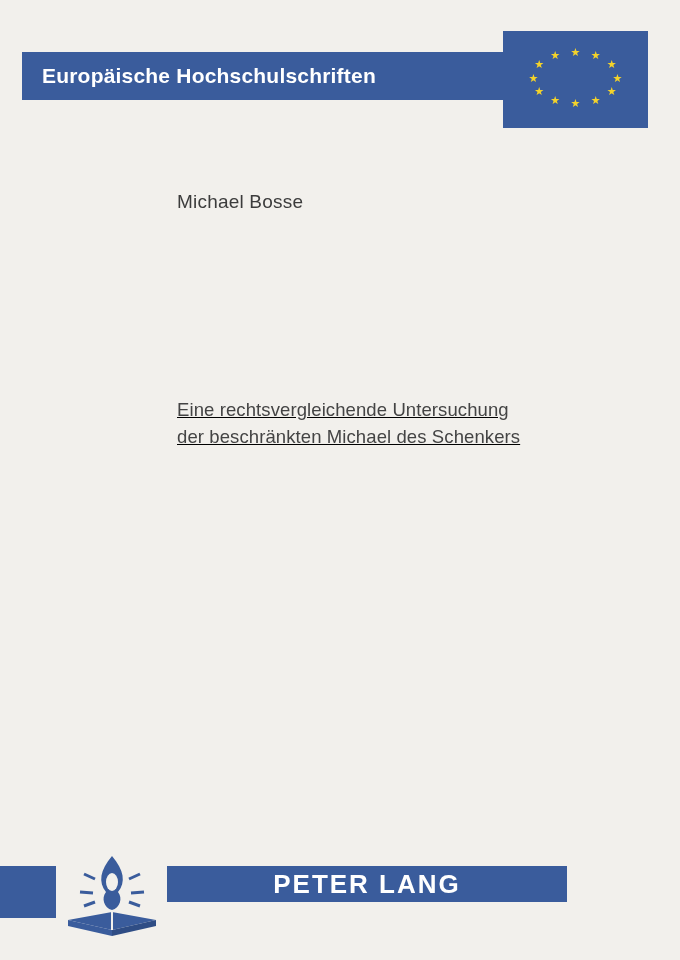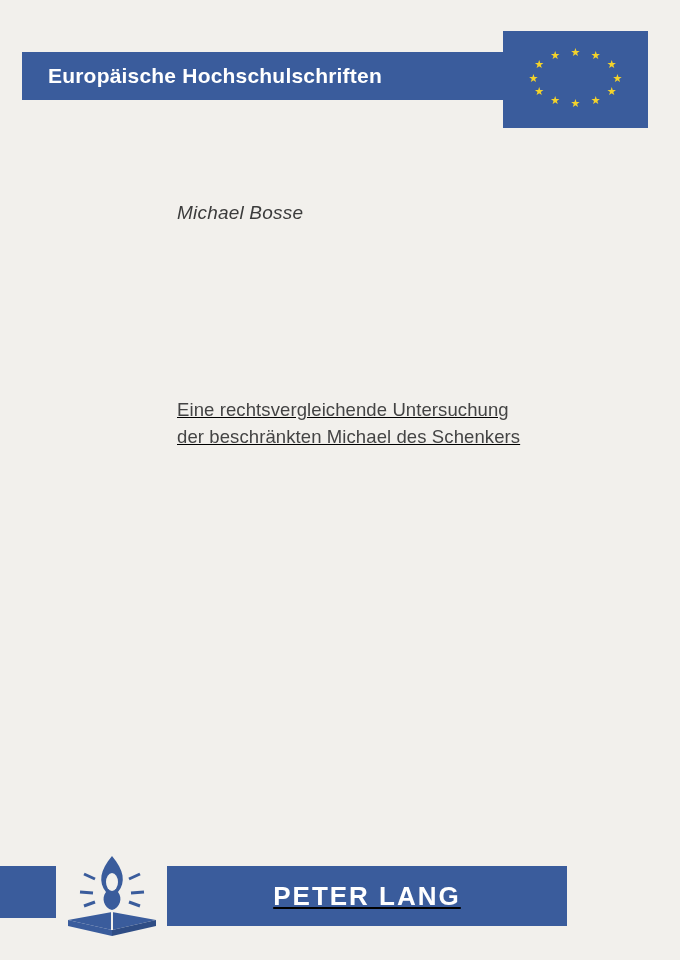--- a/index.html
+++ b/index.html
@@ -24,21 +24,21 @@
   
   .series-band {
     position: absolute;
     left: 22px;
     top: 52px;
     width: 534px;
     height: 48px;
     background: #3a5c9c;
     display: flex;
     align-items: center;
-    padding-left: 26px;
+    padding-left: 20px;
     box-sizing: border-box;
   }
   .series-band .series-text {
     color: #ffffff;
     font-size: 21px;
     font-weight: bold;
     letter-spacing: 0.2px;
     white-space: nowrap;
   }
 
@@ -60,25 +60,24 @@
     color: #f4d32a;
     font-size: 11px;
     line-height: 11px;
     transform: translate(-50%, -50%);
   }
 
   
   .author {
     position: absolute;
     left: 177px;
-    top: 202px;
+    top: 191px;
     font-size: 19px;
     color: #3c3c3c;
     letter-spacing: 0.2px;
-    font-style: italic;
   }
 
   
   .title-block {
     position: absolute;
     left: 177px;
     top: 313px;
     width: 440px;
   }
   .title-line {
@@ -111,26 +110,25 @@
     top: 866px;
     width: 56px;
     height: 52px;
     background: #3a5c9c;
   }
   .publisher-bar {
     position: absolute;
     left: 167px;
     top: 866px;
     width: 400px;
-    height: 60px;
+    height: 36px;
     background: #3a5c9c;
     display: flex;
     align-items: center;
     justify-content: center;
-    text-decoration: underline;
   }
   .publisher-bar .pub-text {
     color: #ffffff;
     font-size: 26px;
     font-weight: bold;
     letter-spacing: 2px;
   }
 
   
   .logo {

